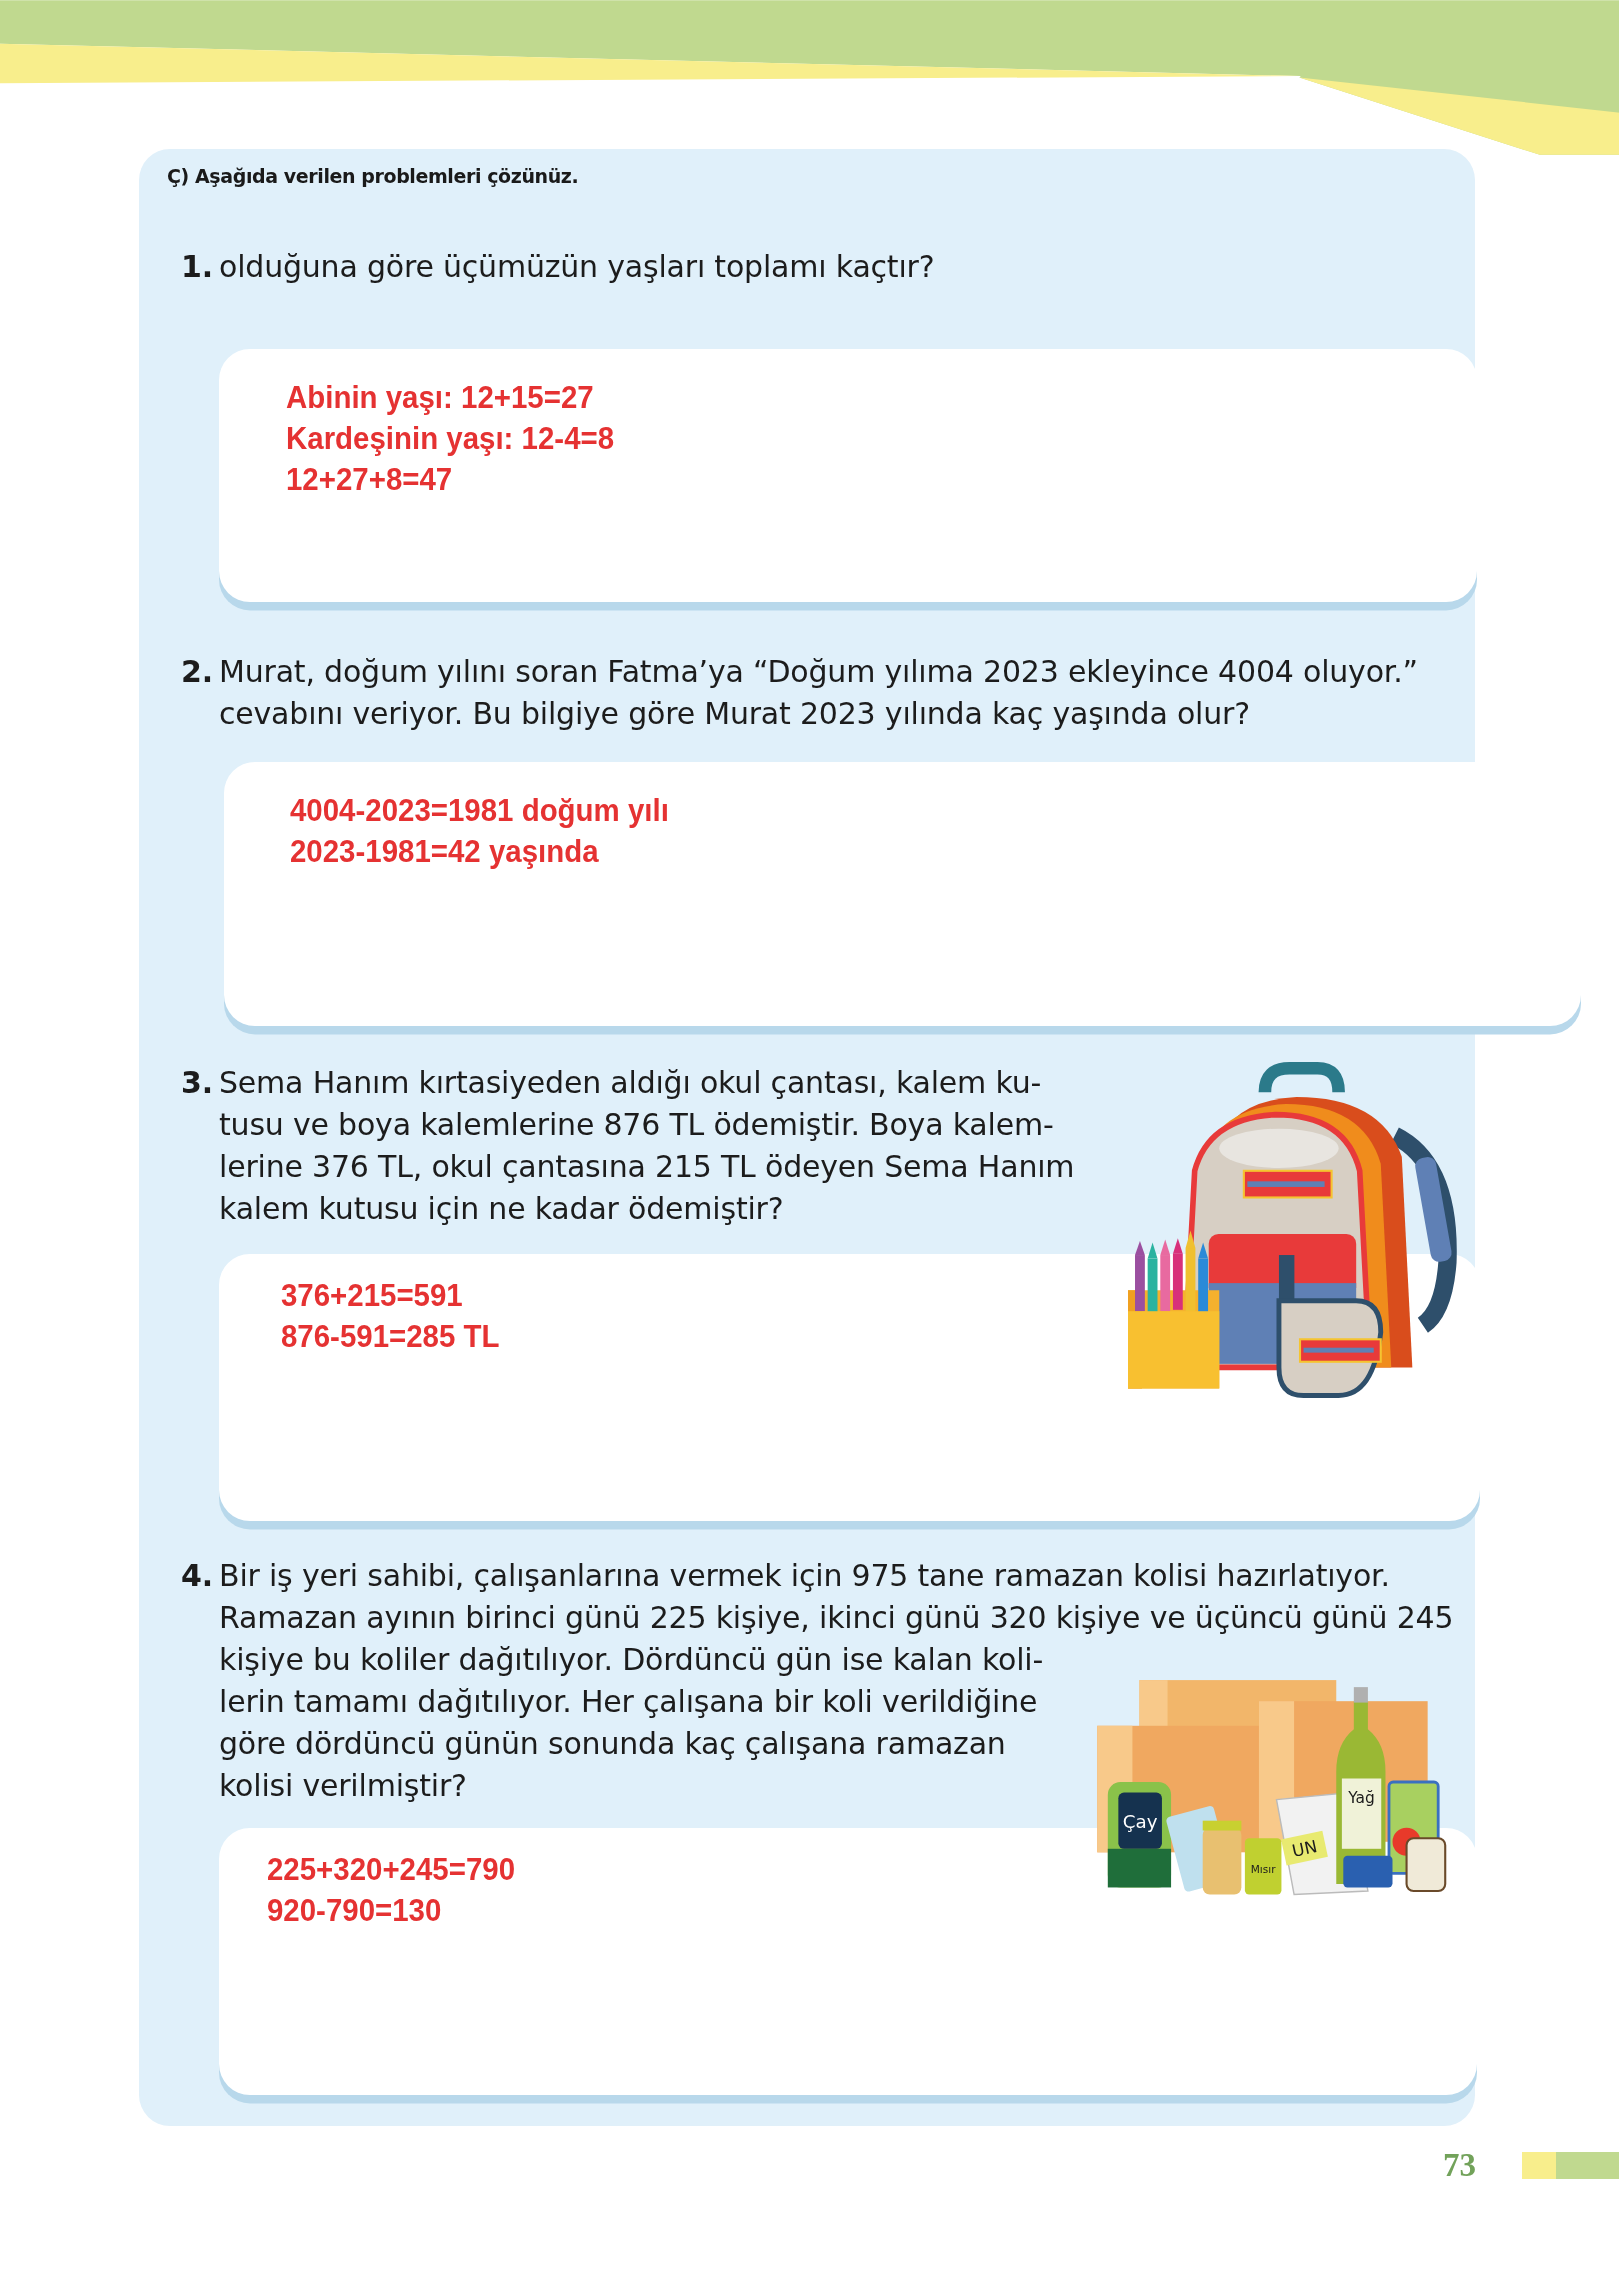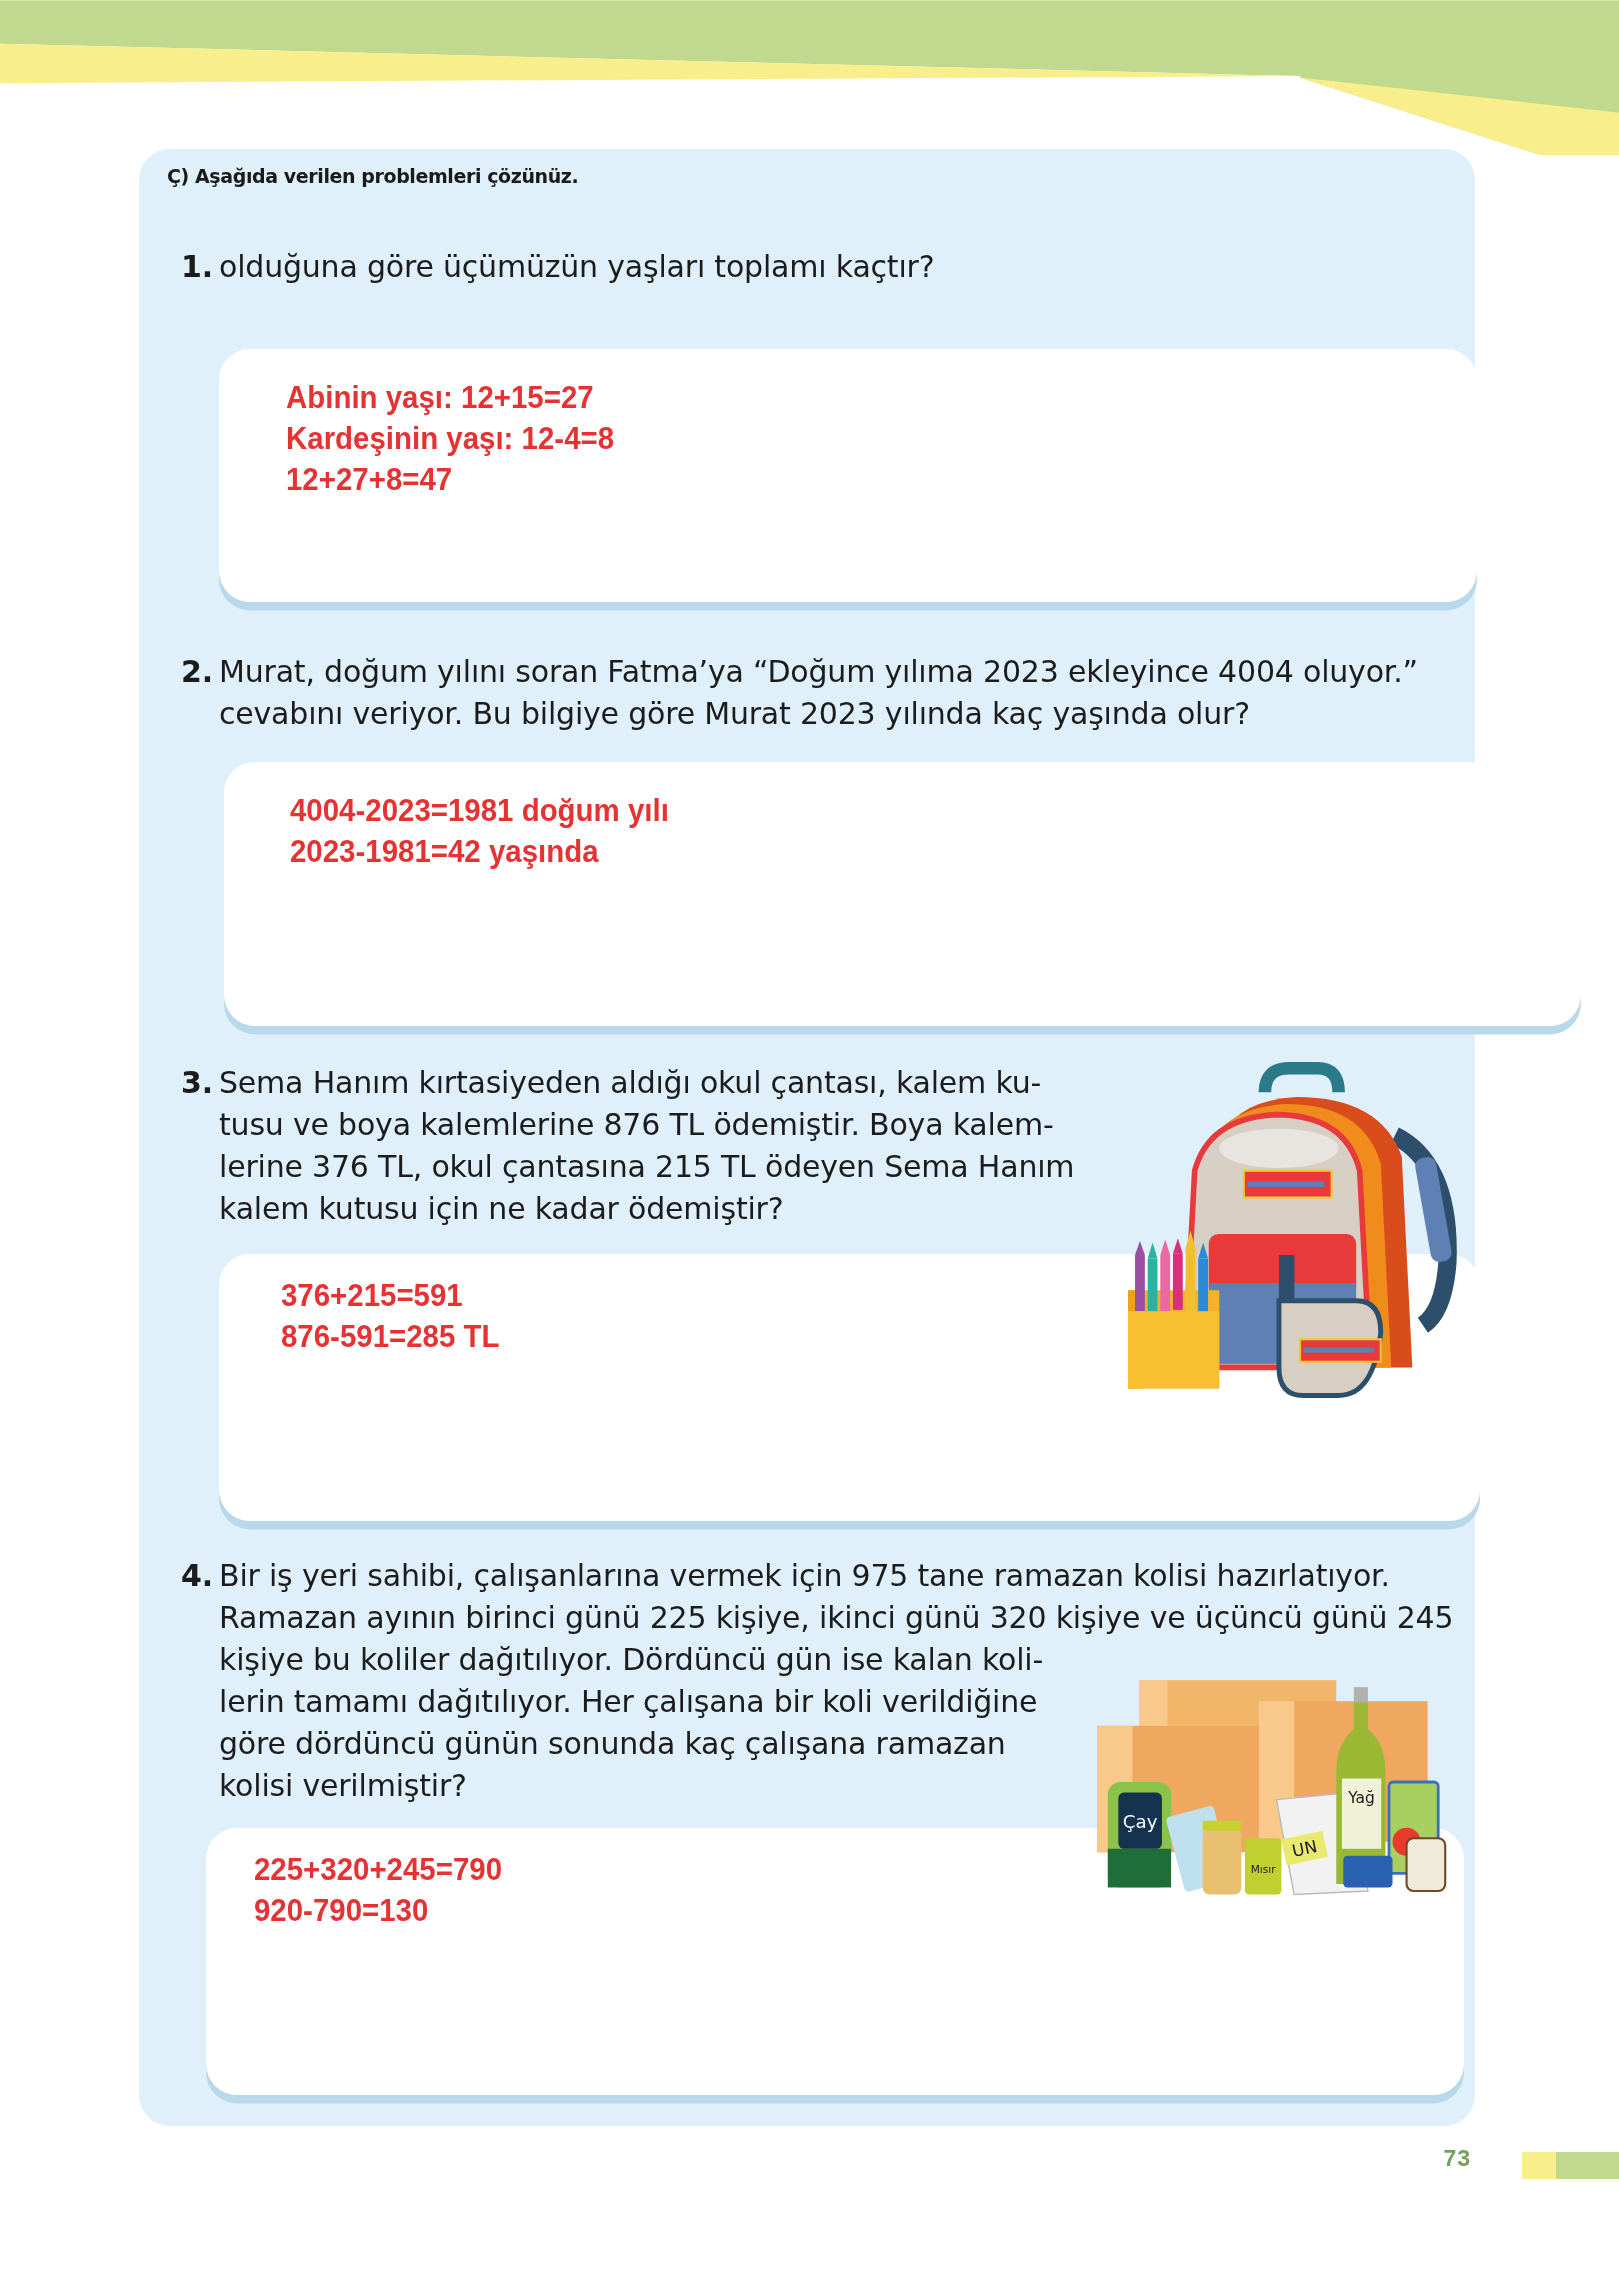--- a/index.html
+++ b/index.html
@@ -12,22 +12,22 @@
                    letter-spacing:-0.4px; }
   .q { position:absolute; font-size:30px; line-height:42px; color:#1c1c1c; letter-spacing:-0.2px; }
   .q .num { font-weight:bold; position:absolute; left:-38px; top:0; }
   .q .line { display:block; white-space:nowrap; }
   .answer-box { position:absolute; background:#ffffff; border-radius:31px;
                 box-shadow:0 8.4px 0 #b8d8eb;padding-left:31px; }
   .ans { position:absolute; font-family:"Liberation Sans", sans-serif; font-weight:bold;
          color:#e53232; font-size:32px; line-height:41px; transform:scaleX(0.92); transform-origin:left top; }
   .ans .line { display:block; white-space:nowrap; }
   .illus { position:absolute; }
-  .page-num { position:absolute; left:1443px; top:2147px; font-family:Liberation Mono, monospace;
-              font-weight:bold; font-size:23px; color:#72a25a; }
+  .page-num { position:absolute; left:1443px; top:2147px; font-family:Liberation Serif, serif;
+              font-weight:bold; font-size:33px; color:#72a25a; }
   .page-bar-y { position:absolute; left:1522px; top:2152px; width:34px; height:27px; background:#f8ee8c; }
   .page-bar-g { position:absolute; left:1556px; top:2152px; width:64px; height:27px; background:#c0d98f; }
 </style>
 </head>
 <body>
 
 <svg class="top-band" viewBox="0 0 2304 220" width="1620" height="155">
   <polygon points="0,0 2304,0 2304,220 2190,220 1848,110 1850,108 0,62" fill="#c0d98f"></polygon>
   <polygon points="0,62 1848,108 0,118" fill="#f8ee8c"></polygon>
   <polygon points="1848,110 2304,160 2304,220 2190,220" fill="#f8ee8c"></polygon>
@@ -110,21 +110,21 @@
 
 <div class="q" style="left:219px; top:1555px;">
   <span class="num">4.</span>
   <span class="line">Bir iş yeri sahibi, çalışanlarına vermek için 975 tane ramazan kolisi hazırlatıyor.</span>
   <span class="line">Ramazan ayının birinci günü 225 kişiye, ikinci günü 320 kişiye ve üçüncü günü 245</span>
   <span class="line">kişiye bu koliler dağıtılıyor. Dördüncü gün ise kalan koli-</span>
   <span class="line">lerin tamamı dağıtılıyor. Her çalışana bir koli verildiğine</span>
   <span class="line">göre dördüncü günün sonunda kaç çalışana ramazan</span>
   <span class="line">kolisi verilmiştir?</span>
 </div>
-<div class="answer-box" style="left:206px; top:1828px; width:1227px; height:267px;">
+<div class="answer-box" style="left:219px; top:1828px; width:1227px; height:267px;">
   <div class="ans" style="left:48px; top:21px;">
     <span class="line">225+320+245=790</span>
     <span class="line">920-790=130</span>
   </div>
 </div>
 
 <svg class="illus" style="left:1090px; top:1659px;" width="366" height="239" viewBox="0 0 520 340">
   <rect x="70" y="30" width="280" height="180" fill="#f2b66a"></rect>
   <rect x="70" y="30" width="40" height="180" fill="#f8c98a"></rect>
   <rect x="10" y="95" width="240" height="180" fill="#f0a860"></rect>

